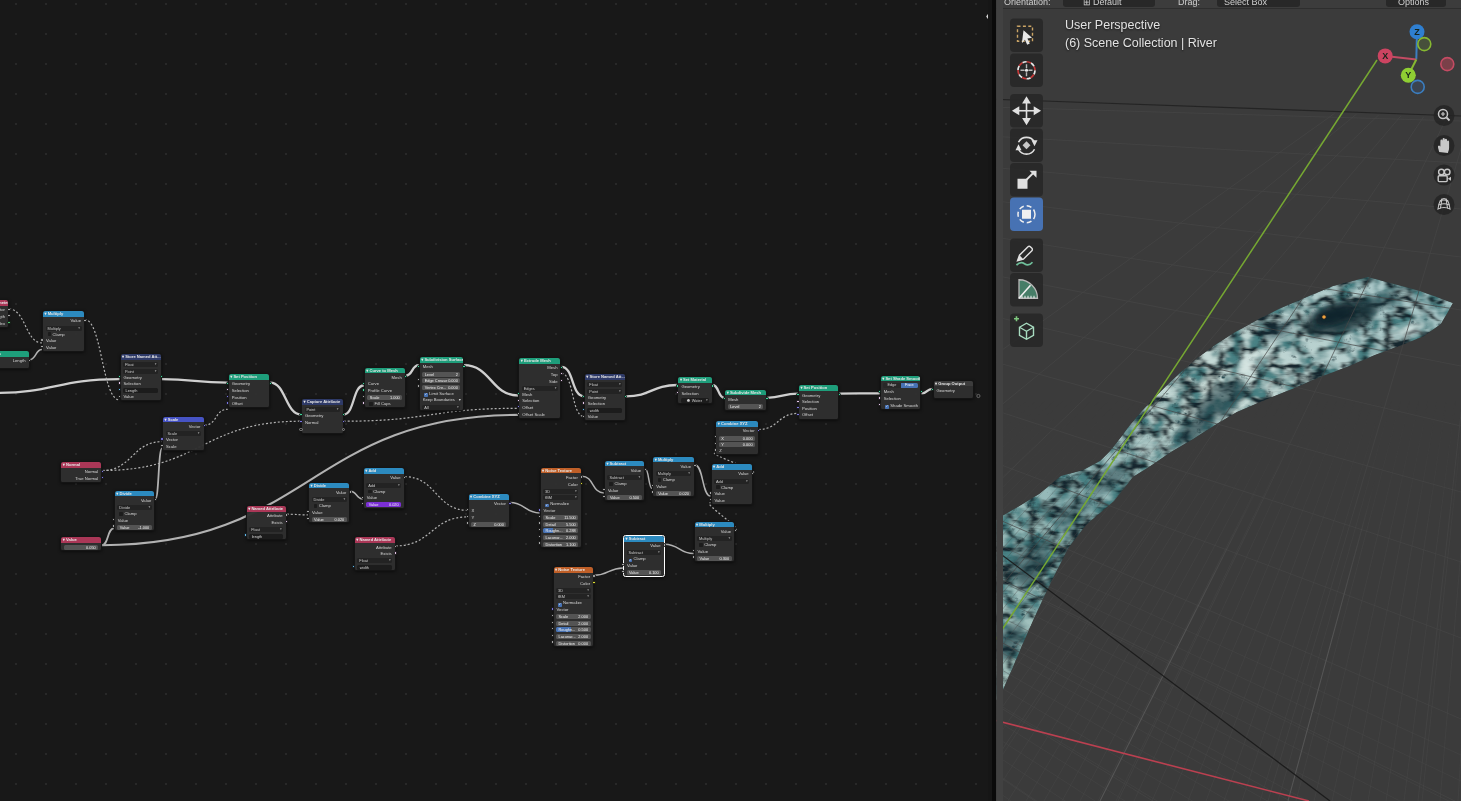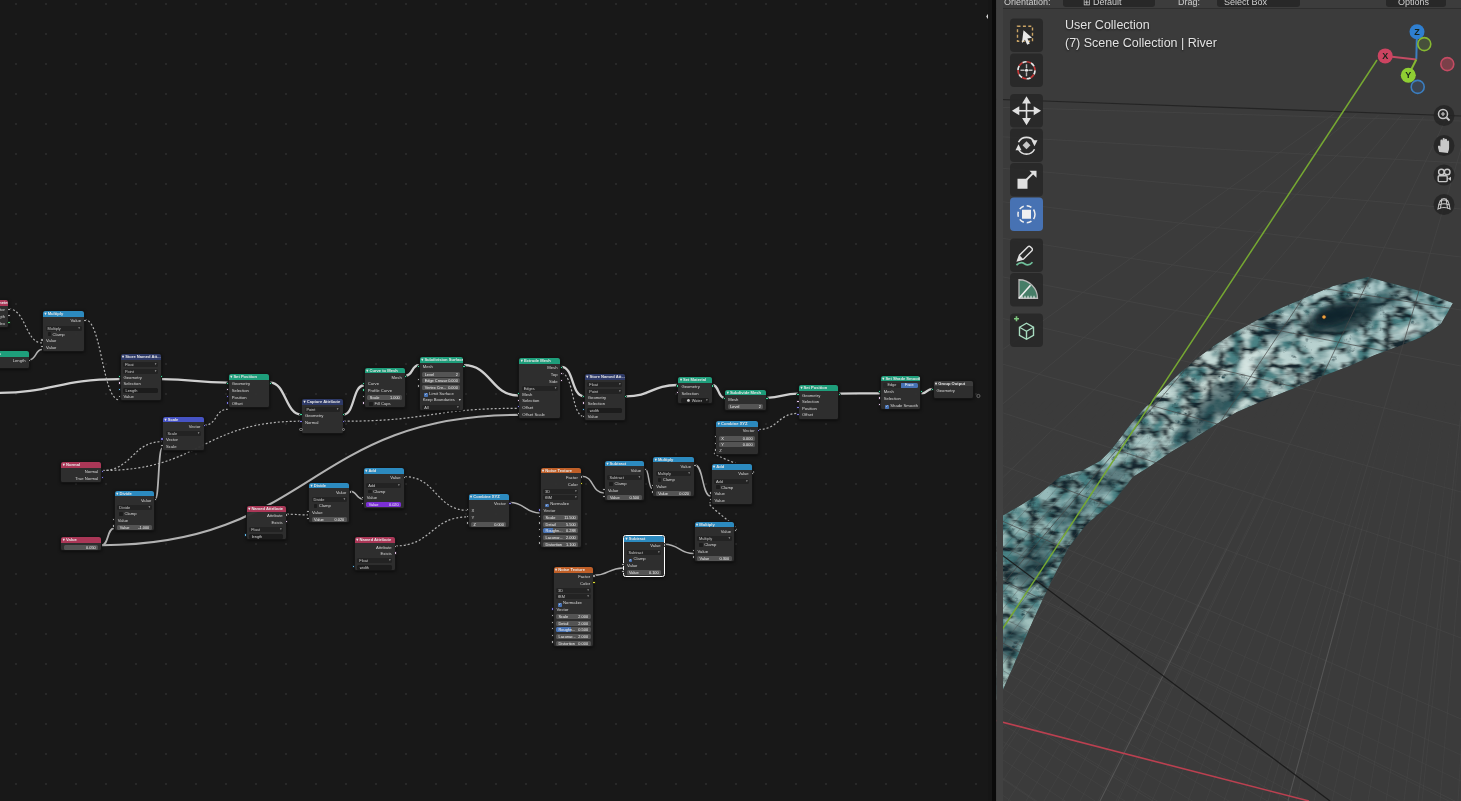--- a/index.html
+++ b/index.html
@@ -704,15 +704,15 @@
       <rect x="398" y="-3" width="60" height="10" rx="3" fill="#282828"></rect>
       <text x="16" y="4.5" class="ht">Orientation:</text>
       <text x="95" y="4.5" class="ht">⊞ Default</text>
       <text x="190" y="4.5" class="ht">Drag:</text>
       <text x="236" y="4.5" class="ht">Select Box</text>
       <text x="410" y="4.5" class="ht">Options</text>
       <rect x="0" y="0" width="4" height="801" fill="#161616"></rect>
       <rect x="4" y="0" width="4.2" height="801" fill="#0a0a0a"></rect>
       <rect x="8.2" y="0" width="6.8" height="801" fill="#414141"></rect>
 </svg>
-<div class="vt" style="left:77px;top:18px;">User Collection</div>
-<div class="vt" style="left:77px;top:36px;">(7) Scene Collection | River</div>
+<div class="vt" style="left:77px;top:18px;">User Perspective</div>
+<div class="vt" style="left:77px;top:36px;">(6) Scene Collection | River</div>
 </div>
 
 </body></html>

